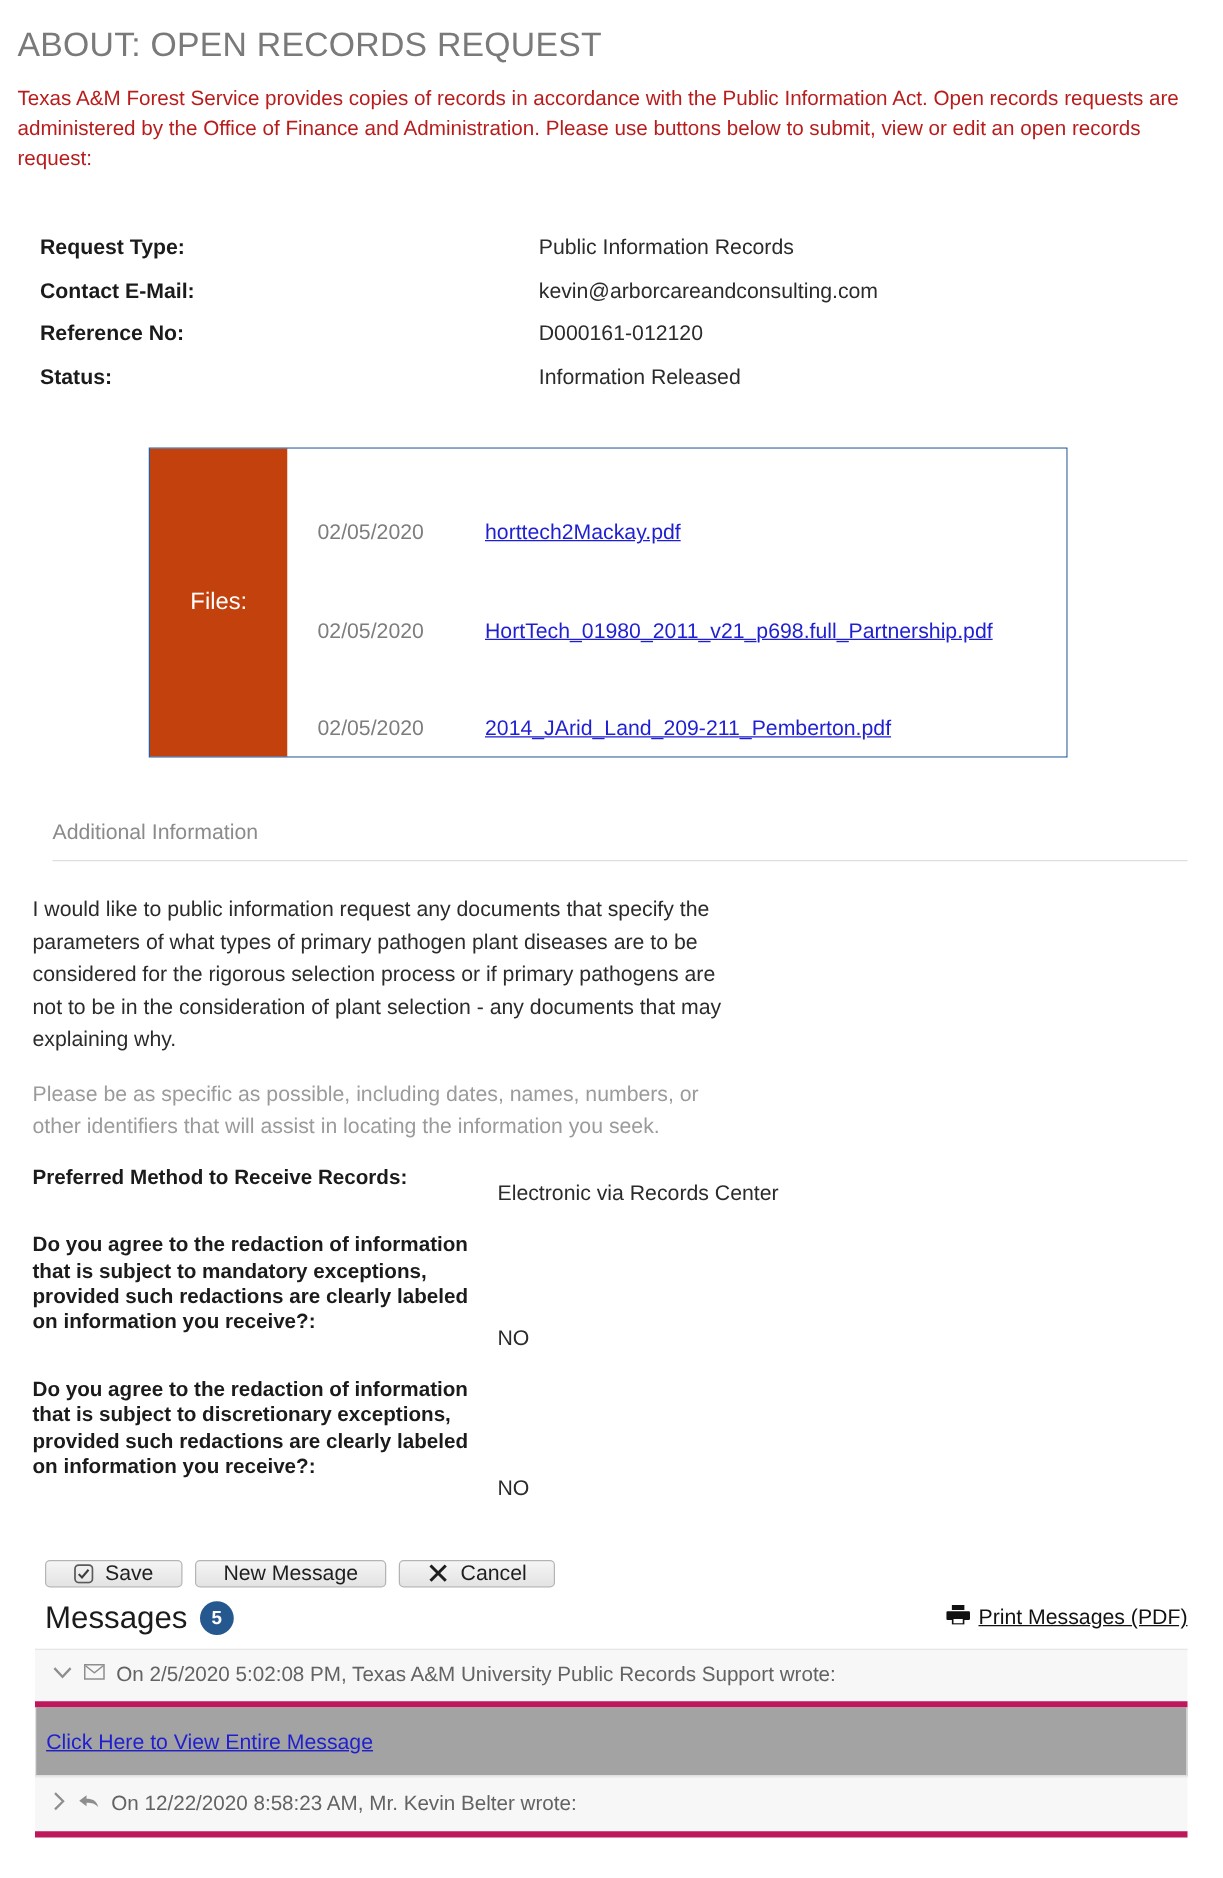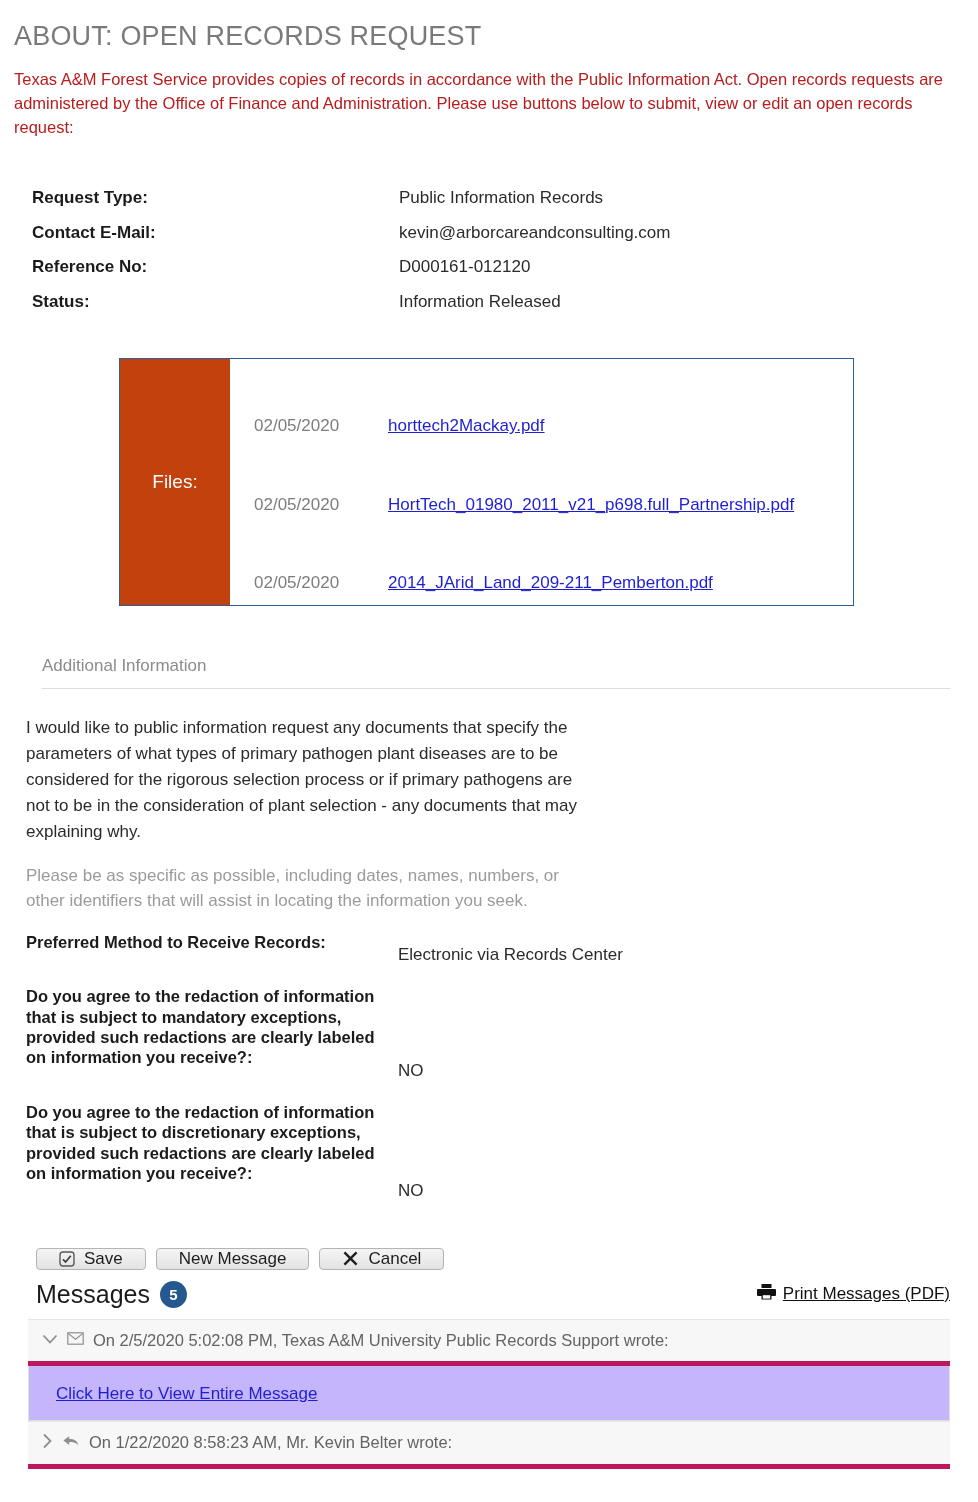--- a/index.html
+++ b/index.html
@@ -54,20 +54,21 @@
     flex: 0 0 367px;
     font-size: 17px;
     font-weight: bold;
     color: #1b1b1b;
     line-height: 1.5;
   }
   .summary-value {
     font-size: 17px;
     color: #2b2b2b;
     line-height: 1.5;
+    margin-left: 32px;
   }
 
   
   .files-block {
     margin-top: 44px;
     position: relative;
   }
   .files-head {
     display: flex;
     align-items: flex-end;
@@ -288,22 +289,22 @@
     padding: 11px 14px;
     cursor: pointer;
   }
   .msg-header-row .msg-text {
     font-size: 16.5px;
     color: #636363;
   }
   .msg-body {
     border: 1px solid #e0e0e0;
     border-top: none;
-    background: #c4b5fd;
-    padding: 18px 16px 16px 27px;
+    background: #a3a3a3;
+    padding: 18px 16px 16px 8px;
     text-decoration: underline;
   }
   .msg-body-link {
     font-size: 17px;
     color: #1f1fd2;
     text-decoration: underline;
     cursor: pointer;
   }
   .icon-chevron, .icon-envelope, .icon-reply {
     display: block;
@@ -460,19 +461,19 @@
         <span class="icon-chevron">
           <svg width="11" height="16" viewBox="0 0 11 16" aria-hidden="true">
             <polyline points="2,1.5 8.5,8 2,14.5" fill="none" stroke="#8e8e8e" stroke-width="1.8"></polyline>
           </svg>
         </span>
         <span class="icon-reply">
           <svg width="18" height="14" viewBox="0 0 18 14" aria-hidden="true">
             <path d="M7.2 2.2 L7.2 5.0 C12 5.0 15.5 6.6 16.6 11.8 C14.2 8.6 11.2 8.1 7.2 8.1 L7.2 10.9 L1.4 6.55 Z" fill="#8e8e8e"></path>
           </svg>
         </span>
-        <span class="msg-text">On 1/22/2020 8:58:23 AM, Mr. Kevin Belter wrote:</span>
+        <span class="msg-text">On 12/22/2020 8:58:23 AM, Mr. Kevin Belter wrote:</span>
       </div>
     </div>
 
   </div>
 
 </div>
 
 </body></html>

